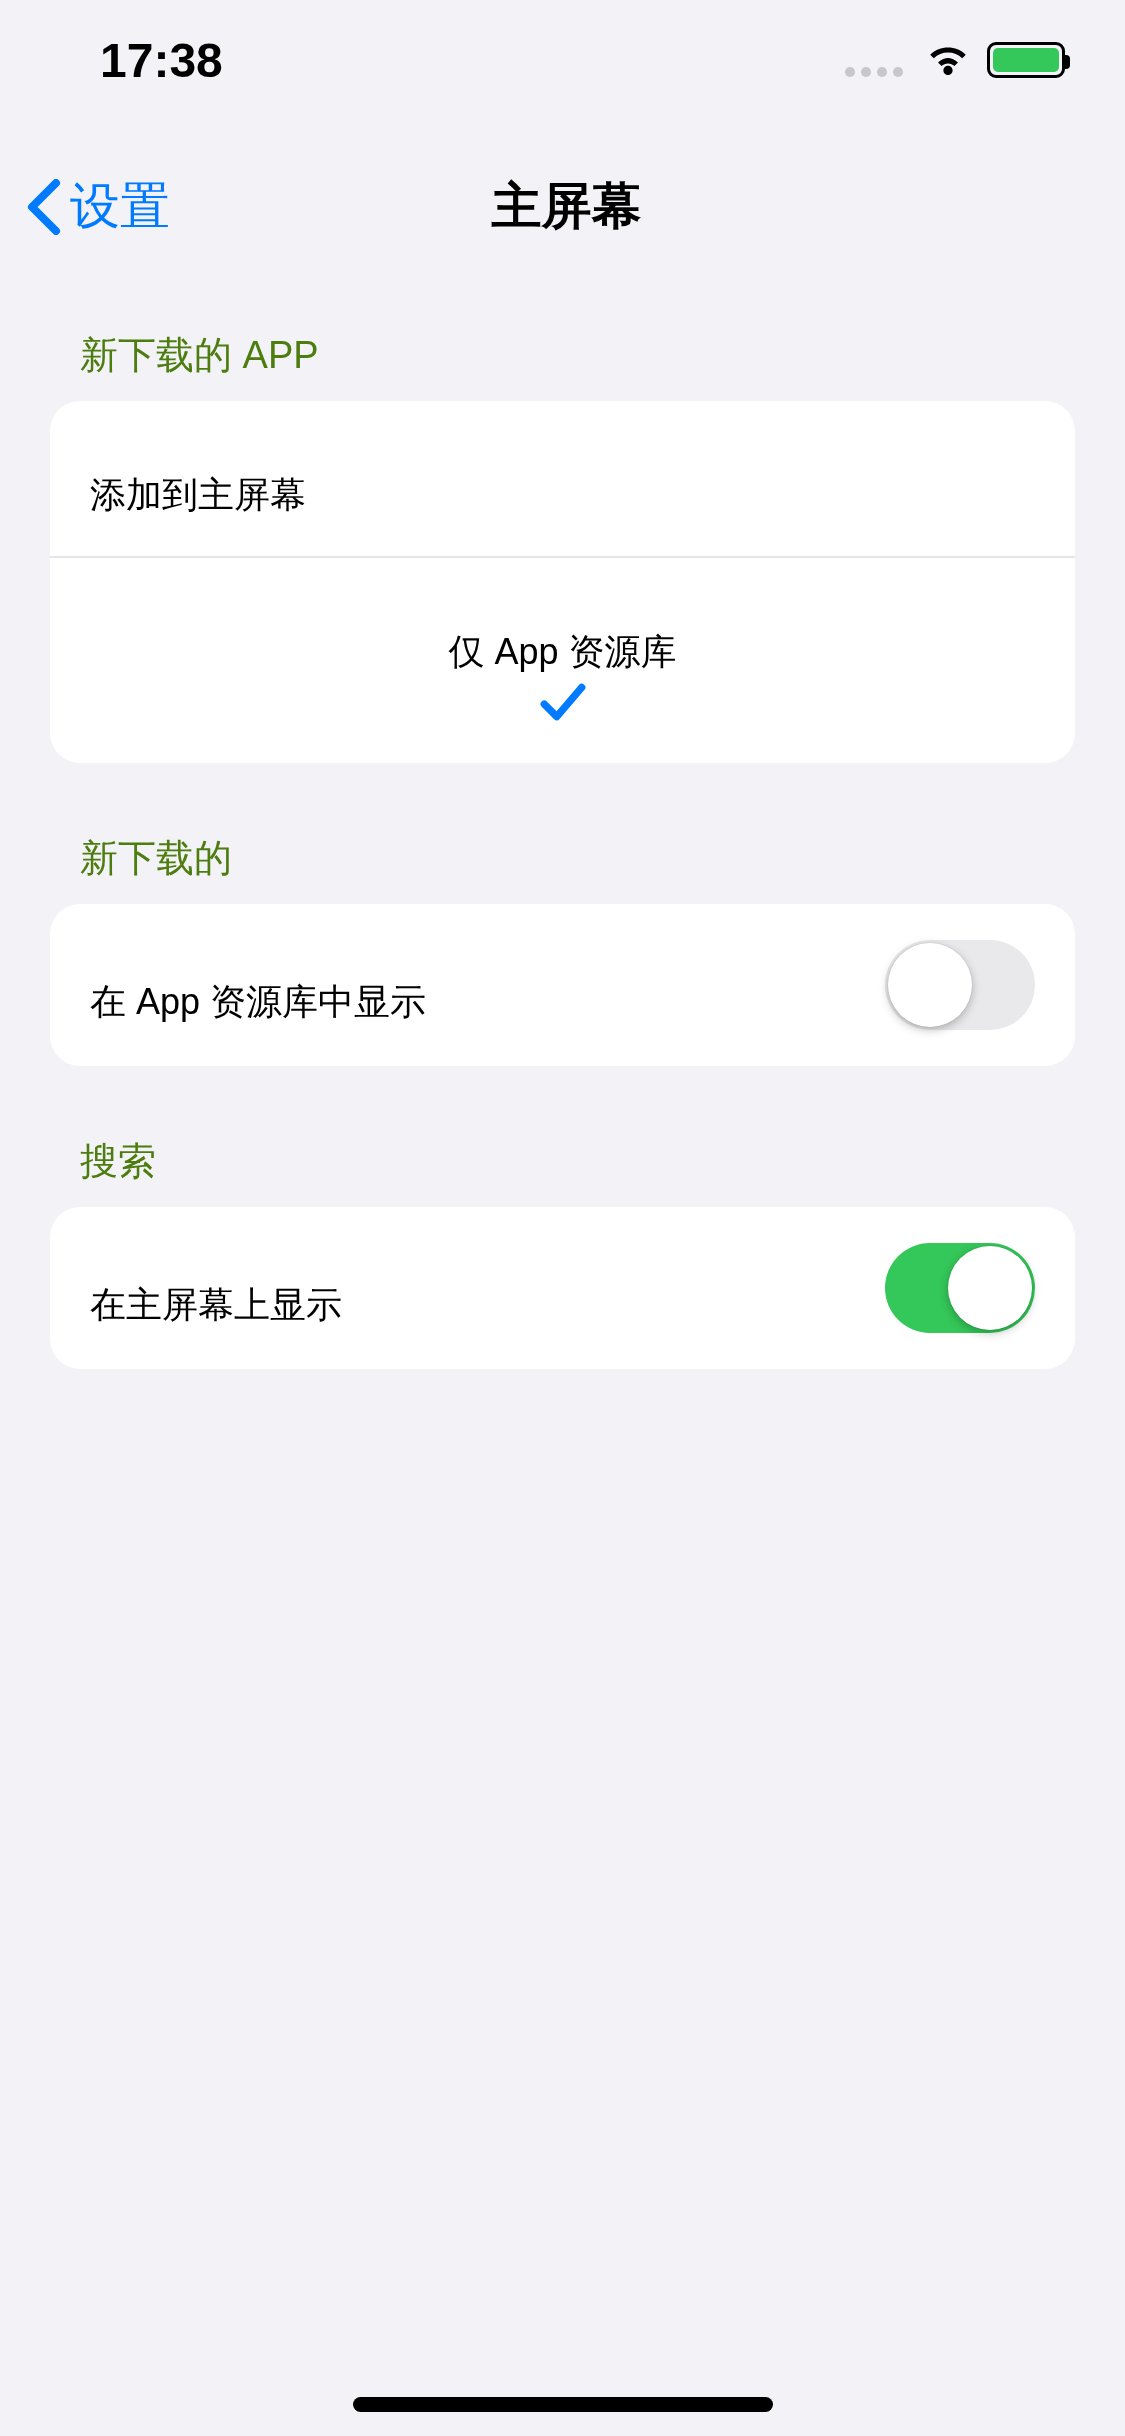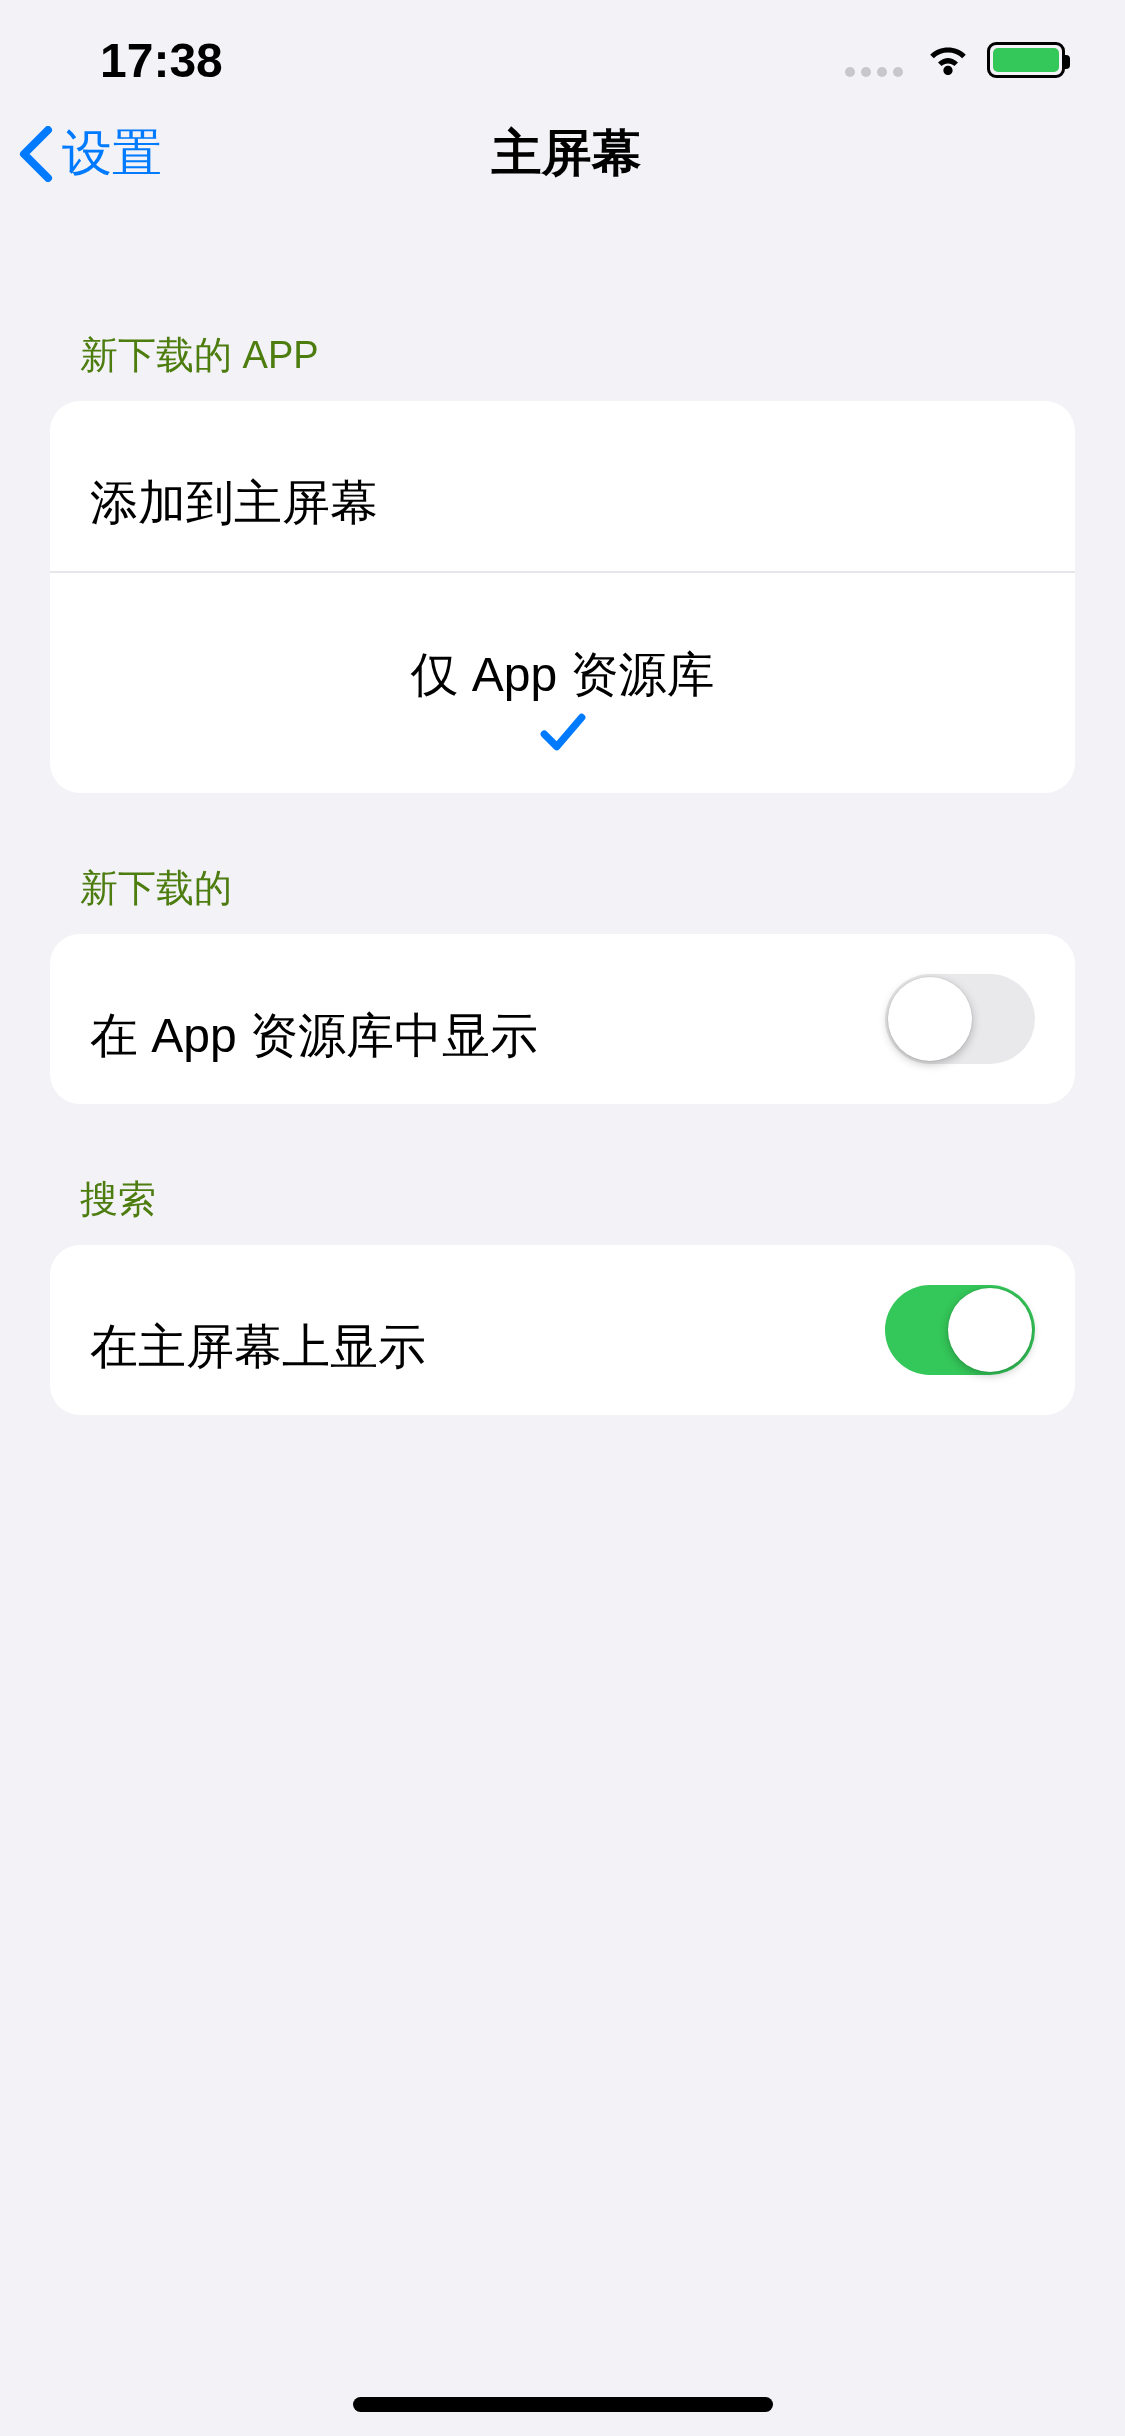--- a/index.html
+++ b/index.html
@@ -57,22 +57,22 @@
       background: #34c759;
       border-radius: 5px;
       width: 100%; height: 100%;
     }
 
     
     .nav-bar {
       position: relative;
       height: 120px;
       display: flex;
-      align-items: flex-start;
-      padding: 0 18px;
+      align-items: flex-end;
+      padding: 0 26px;
     }
     .back-btn {
       display: flex;
       align-items: center;
       gap: 8px;
       color: #007aff;
       font-size: 50px;
     }
     .back-chevron { width: 36px; height: 56px; }
     .nav-title {
@@ -98,21 +98,21 @@
       overflow: hidden;
     }
     .cell {
       display: flex;
       align-items: center;
       justify-content: space-between;
       padding: 36px 40px;
       min-height: 130px;
     }
     .cell + .cell { border-top: 2px solid #e5e5ea; flex-direction: column; }
-    .cell-label { font-size: 48px; margin-top: 34px; }
+    .cell-label { font-size: 36px; margin-top: 34px; }
     .check { width: 50px; height: 50px; }
 
     
     .toggle {
       width: 150px; height: 90px;
       border-radius: 45px;
       position: relative;
       flex-shrink: 0;
     }
     .toggle.off { background: #e9e9eb; }

